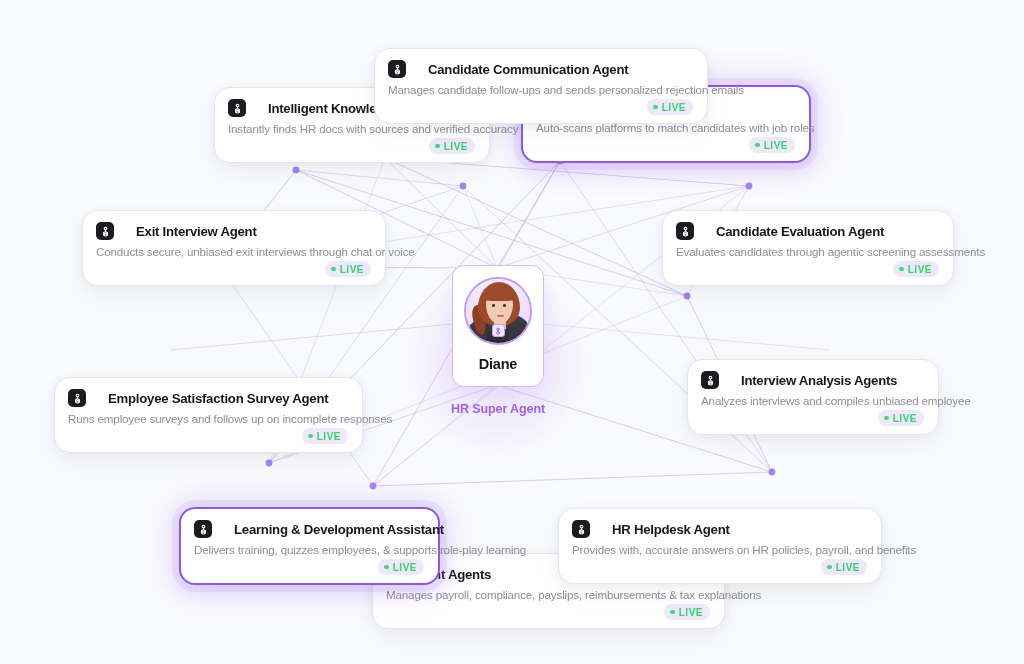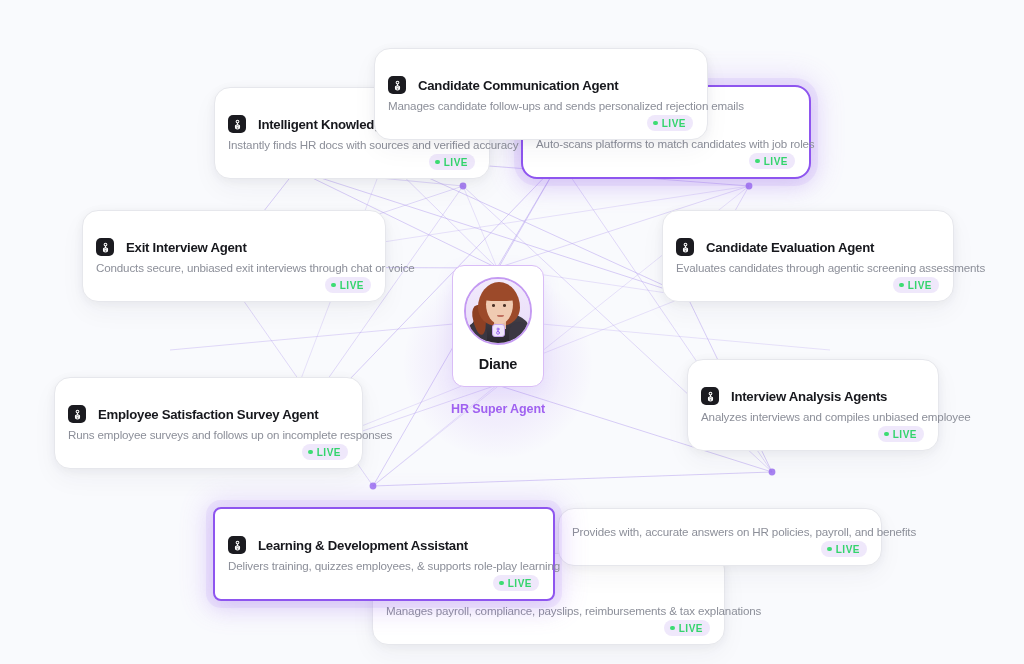--- a/index.html
+++ b/index.html
@@ -198,22 +198,21 @@
   .agent-card.highlight {
     border: 2px solid #8e55ef;
     box-shadow: 0 0 0 7px rgba(160,108,243,0.10),
                 0 0 26px 10px rgba(160,108,243,0.16),
                 0 6px 20px rgba(120,70,220,0.13);
   }
 
   .card-head {
     display: flex;
     align-items: center;
-    gap: 12px;
-    margin-top: 16px;
+    gap: 22px;
   }
 
   .card-icon {
     width: 18px;
     height: 18px;
     min-width: 18px;
     border-radius: 5px;
     background: #1b1b20;
     display: flex;
     align-items: center;
@@ -267,21 +266,21 @@
   }
 
   
   #card-candidate-communication { left: 374px;  top: 48px;  z-index: 9;  width: 334px; }
   #card-knowledge-search        { left: 214px;  top: 87px;  z-index: 6;  width: 276px; }
   #card-candidate-sourcing      { left: 521px;  top: 85px;  z-index: 5;  width: 290px; }
   #card-exit-interview          { left: 82px;   top: 210px; z-index: 7;  width: 304px; }
   #card-candidate-evaluation    { left: 662px;  top: 210px; z-index: 7;  width: 292px; }
   #card-employee-satisfaction   { left: 54px;   top: 377px; z-index: 7;  width: 309px; }
   #card-interview-analysis      { left: 687px;  top: 359px; z-index: 7;  width: 252px; }
-  #card-learning-development    { left: 213px;  top: 507px; z-index: 9;  width: 342px; border-radius: 8px; }
+  #card-learning-development    { left: 179px;  top: 507px; z-index: 9;  width: 261px; }
   #card-hr-helpdesk             { left: 558px;  top: 508px; z-index: 6;  width: 324px; }
   #card-payroll-management      { left: 372px;  top: 553px; z-index: 5;  width: 353px; }
 </style>
 </head>
 <body style="background: rgb(249, 250, 253);">
 
 <div id="canvas">
 
   <svg id="network" viewBox="0 0 1024 664" preserveAspectRatio="none" aria-hidden="true">
     <g id="edges-group">
@@ -516,20 +515,31 @@
     </div>
     <div class="card-desc">Delivers training, quizzes employees, &amp; supports role-play learning</div>
     <div class="card-foot">
       <span class="live-badge">
         <span class="live-dot"></span>
         <span class="live-text">LIVE</span>
       </span>
     </div>
   </div>
       <div class="agent-card" id="card-hr-helpdesk">
+    <div class="card-head">
+      <span class="card-icon">
+        <svg viewBox="0 0 24 24" fill="none" stroke="#ffffff" stroke-width="2.2" stroke-linecap="round" stroke-linejoin="round">
+          <circle cx="12" cy="5.6" r="3"></circle>
+          <path d="M12 8.6 L12 13.2"></path>
+          <circle cx="12" cy="17" r="4.6"></circle>
+          <path d="M7.7 14.6 L16.3 19.4 M16.3 14.6 L7.7 19.4"></path>
+        </svg>
+      </span>
+      <span class="card-title">HR Helpdesk Agent</span>
+    </div>
     <div class="card-desc">Provides with, accurate answers on HR policies, payroll, and benefits</div>
     <div class="card-foot">
       <span class="live-badge">
         <span class="live-dot"></span>
         <span class="live-text">LIVE</span>
       </span>
     </div>
   </div>
       <div class="agent-card" id="card-payroll-management">
     <div class="card-head">

